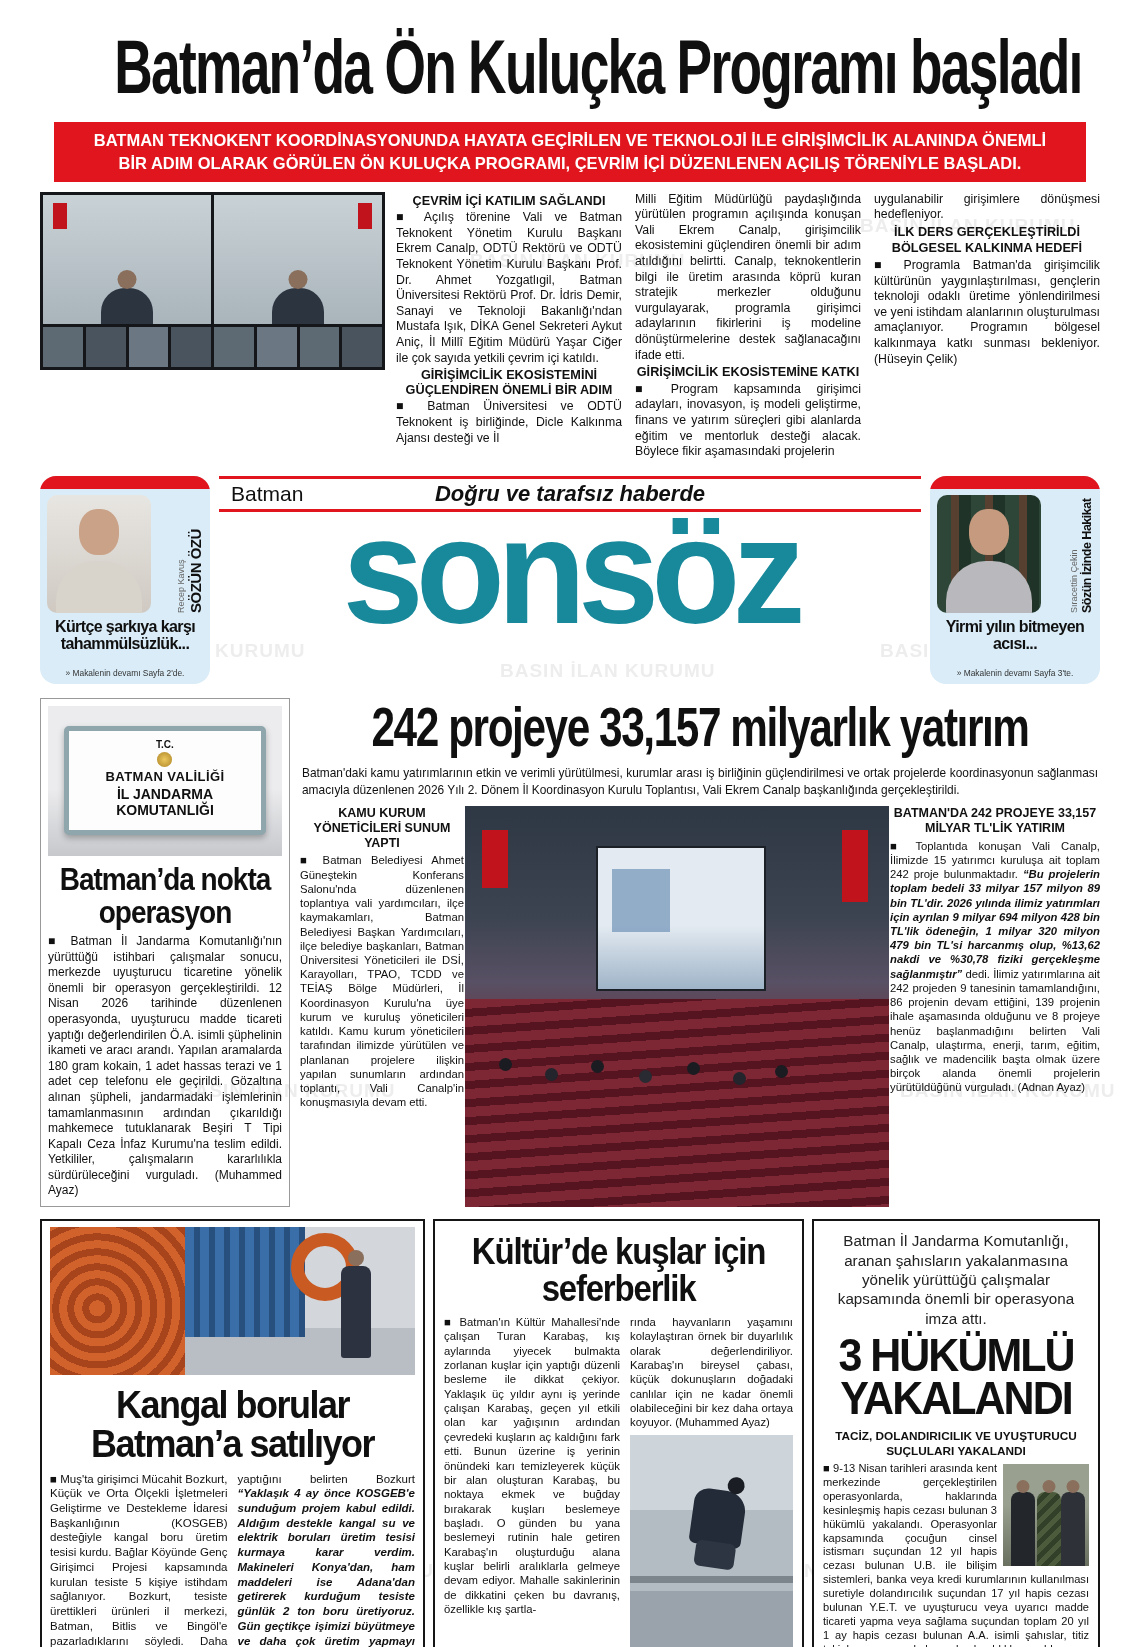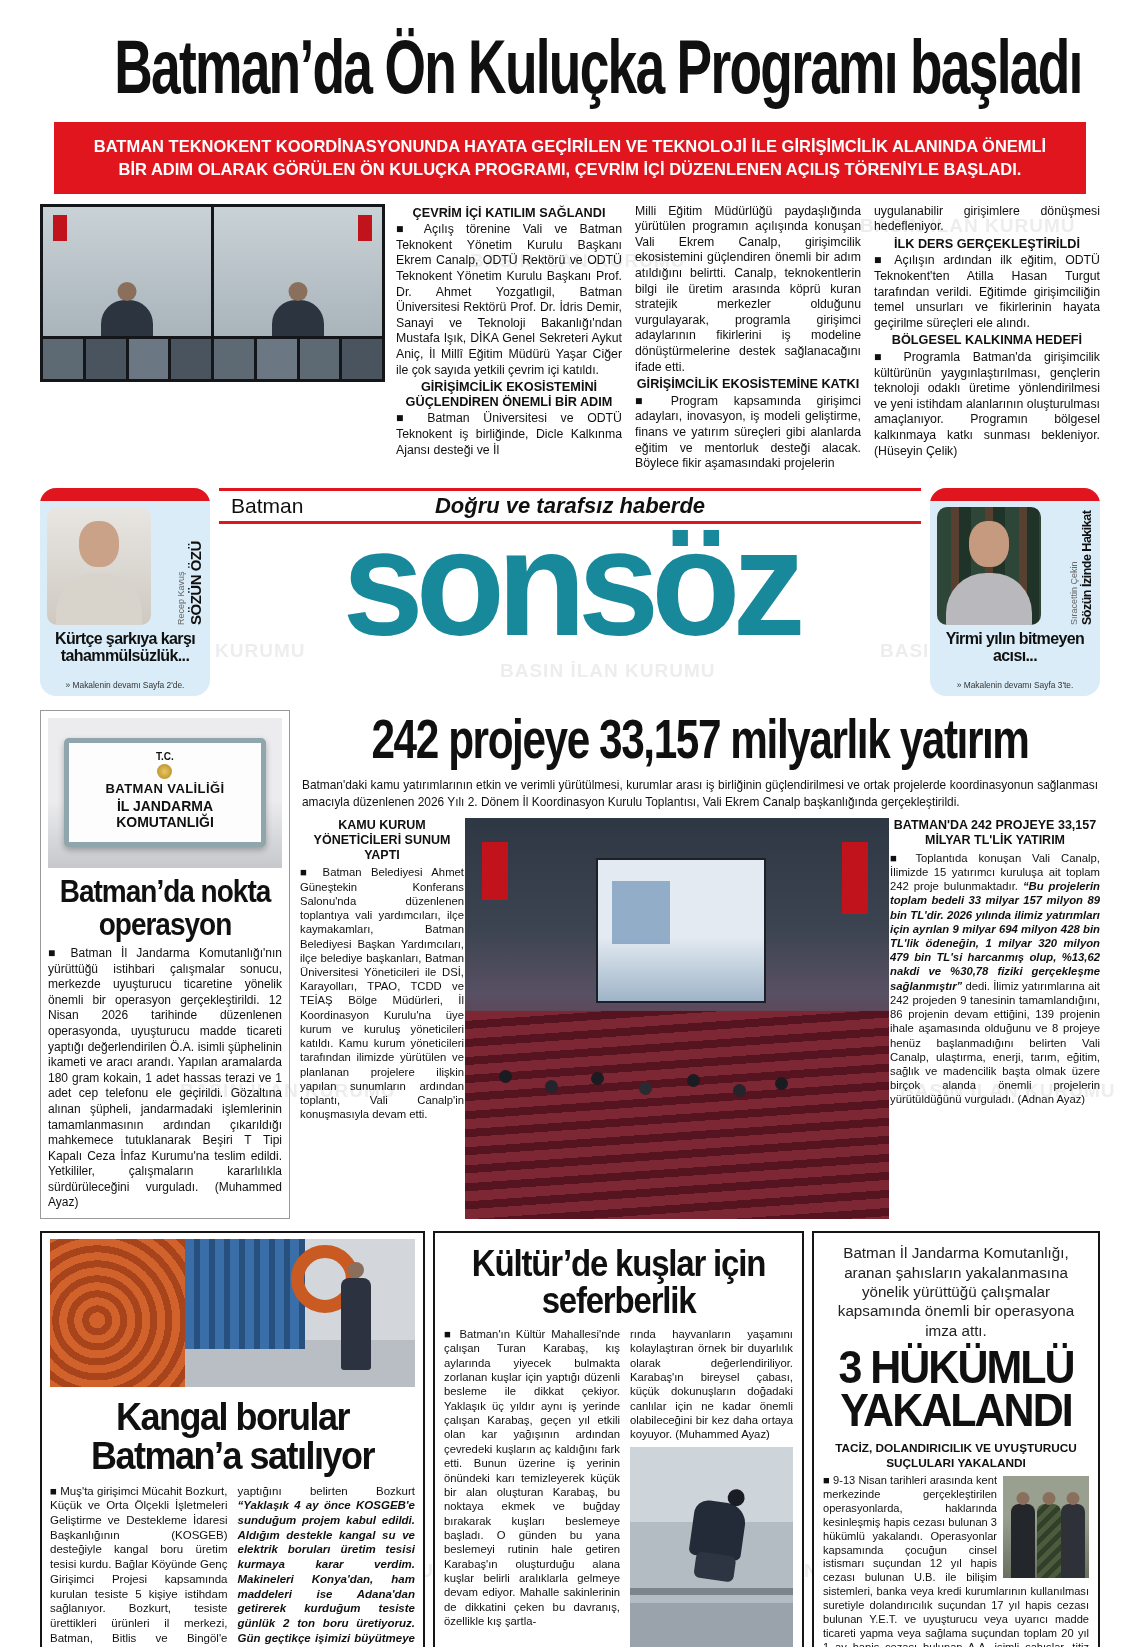--- a/index.html
+++ b/index.html
@@ -16,21 +16,21 @@
   html,body{background:#fff}
   body{width:1140px;font-family:"Liberation Sans",sans-serif;color:var(--ink)}
   .page{position:relative;width:1140px;height:1647px;background:#fff;overflow:hidden}
   .inner{position:relative;padding:16px 40px 0;z-index:2}
   .wm{position:absolute;font-weight:800;font-size:19px;letter-spacing:1px;color:rgba(110,110,110,.12);z-index:1;white-space:nowrap}
 
   
   .main-head{font-size:62px;font-weight:800;text-align:center;letter-spacing:-2px;white-space:nowrap;
     transform:scale(.86,1.22);transform-origin:center top;line-height:1;margin:14px 0 30px}
   .deck-bar{background:var(--red);color:#fff;font-weight:700;font-size:16.5px;line-height:1.38;
-    text-align:center;padding:13px 30px;margin:8px 14px}
+    text-align:center;padding:7px 30px;margin:8px 14px}
   .top-row{display:flex;gap:11px;margin-top:10px}
   .vc-photo{width:345px;height:178px;flex:0 0 auto;background:#14161a;padding:3px;display:flex;flex-direction:column;gap:3px}
   .vc-main{flex:1;display:flex;gap:3px}
   .vc-tile{flex:1;position:relative;background:linear-gradient(180deg,#c9d2d6,#a9b4bb);overflow:hidden}
   .vc-tile .person{position:absolute;bottom:0;left:50%;transform:translateX(-50%);width:52px;height:36px;
     border-radius:24px 24px 0 0;background:#2c3440}
   .vc-tile .person::before{content:"";position:absolute;top:-18px;left:50%;transform:translateX(-50%);
     width:19px;height:19px;border-radius:50%;background:#8a6f5c}
   .vc-tile .flag{position:absolute;top:8px;width:14px;height:26px;background:#c0131c}
   .vc-tile .flag.l{left:10px}.vc-tile .flag.r{right:10px}
@@ -218,21 +218,20 @@
           <p>■ Batman Üniversitesi ve ODTÜ Teknokent iş birliğinde, Dicle Kalkınma Ajansı desteği ve İl</p>
         </div>
         <div class="tcol">
           <p>Milli Eğitim Müdürlüğü paydaşlığında yürütülen programın açılışında konuşan Vali Ekrem Canalp, girişimcilik ekosistemini güçlendiren önemli bir adım atıldığını belirtti. Canalp, teknokentlerin bilgi ile üretim arasında köprü kuran stratejik merkezler olduğunu vurgulayarak, programla girişimci adaylarının fikirlerini iş modeline dönüştürmelerine destek sağlanacağını ifade etti.</p>
           <div class="shead">GİRİŞİMCİLİK EKOSİSTEMİNE KATKI</div>
           <p>■ Program kapsamında girişimci adayları, inovasyon, iş modeli geliştirme, finans ve yatırım süreçleri gibi alanlarda eğitim ve mentorluk desteği alacak. Böylece fikir aşamasındaki projelerin</p>
         </div>
         <div class="tcol">
           <p>uygulanabilir girişimlere dönüşmesi hedefleniyor.</p>
           <div class="shead">İLK DERS GERÇEKLEŞTİRİLDİ</div>
-          <p>■ Açılışın ardından ilk eğitim, ODTÜ Teknokent'ten Atilla Hasan Turgut tarafından verildi. Eğitimde girişimciliğin temel unsurları ve fikirlerinin hayata geçirilme süreçleri ele alındı.</p>
           <div class="shead">BÖLGESEL KALKINMA HEDEFİ</div>
           <p>■ Programla Batman'da girişimcilik kültürünün yaygınlaştırılması, gençlerin teknoloji odaklı üretime yönlendirilmesi ve yeni istihdam alanlarının oluşturulması amaçlanıyor. Programın bölgesel kalkınmaya katkı sunması bekleniyor. (Hüseyin Çelik)</p>
         </div>
       </div>
     </div>
 
     <div class="masthead-row">
 
       <div class="col-card">
         <div class="topbar"></div>

